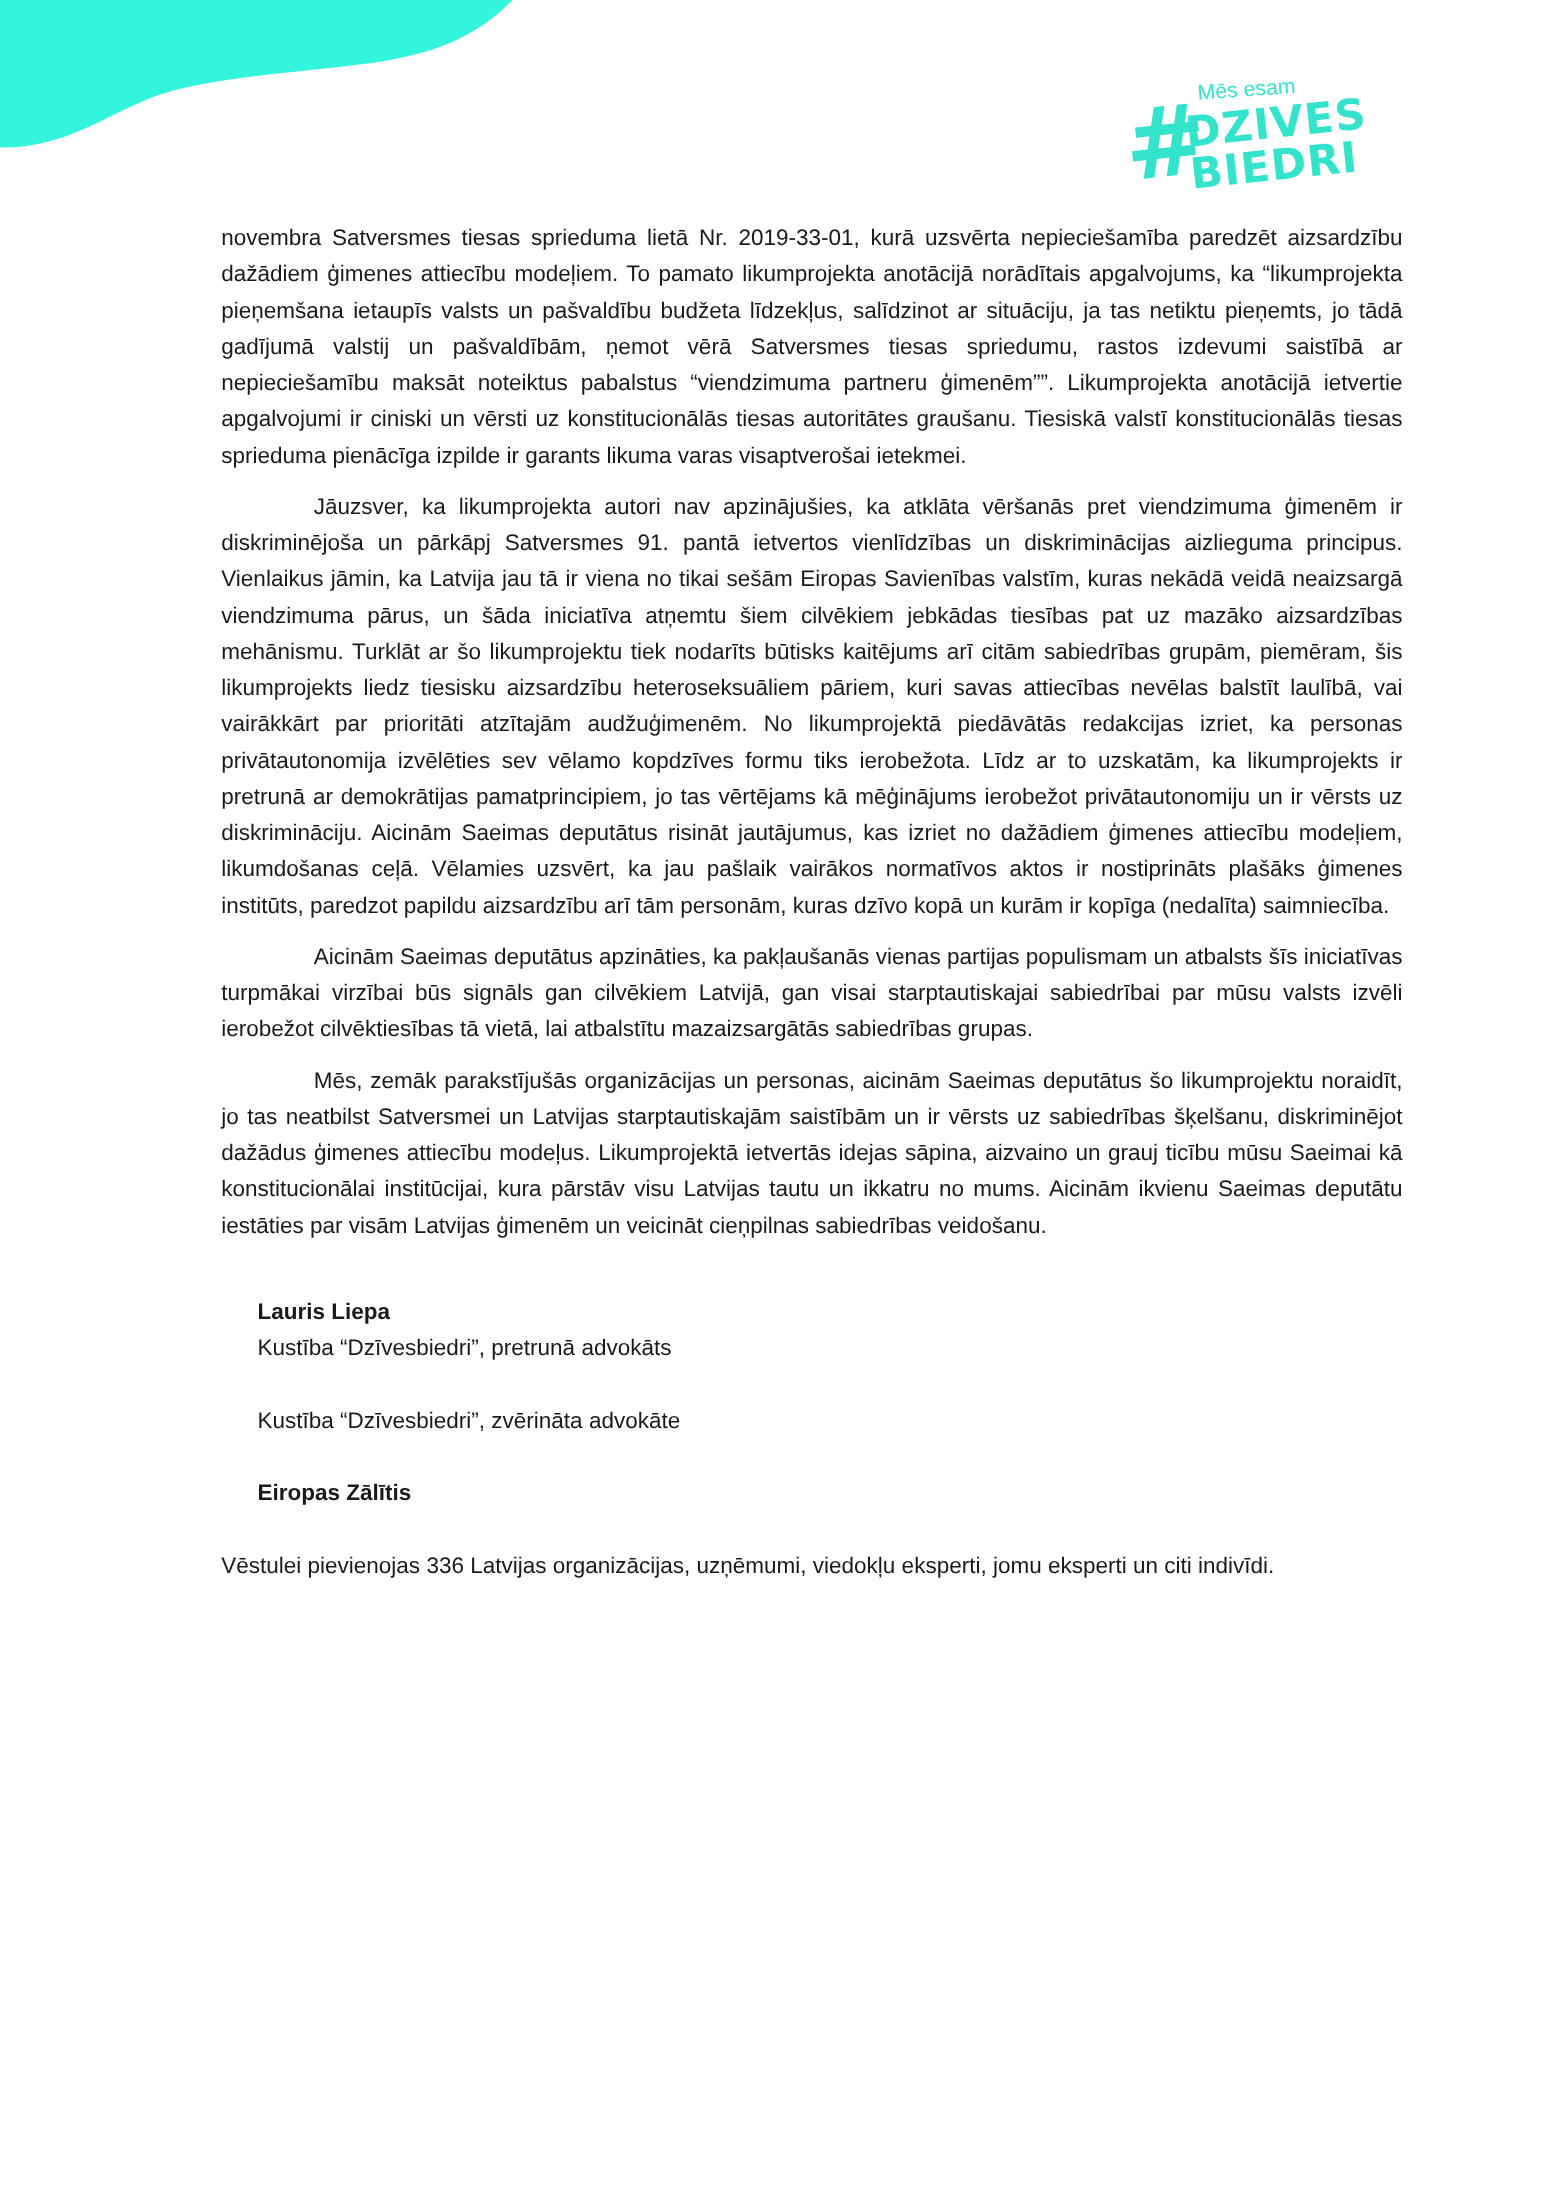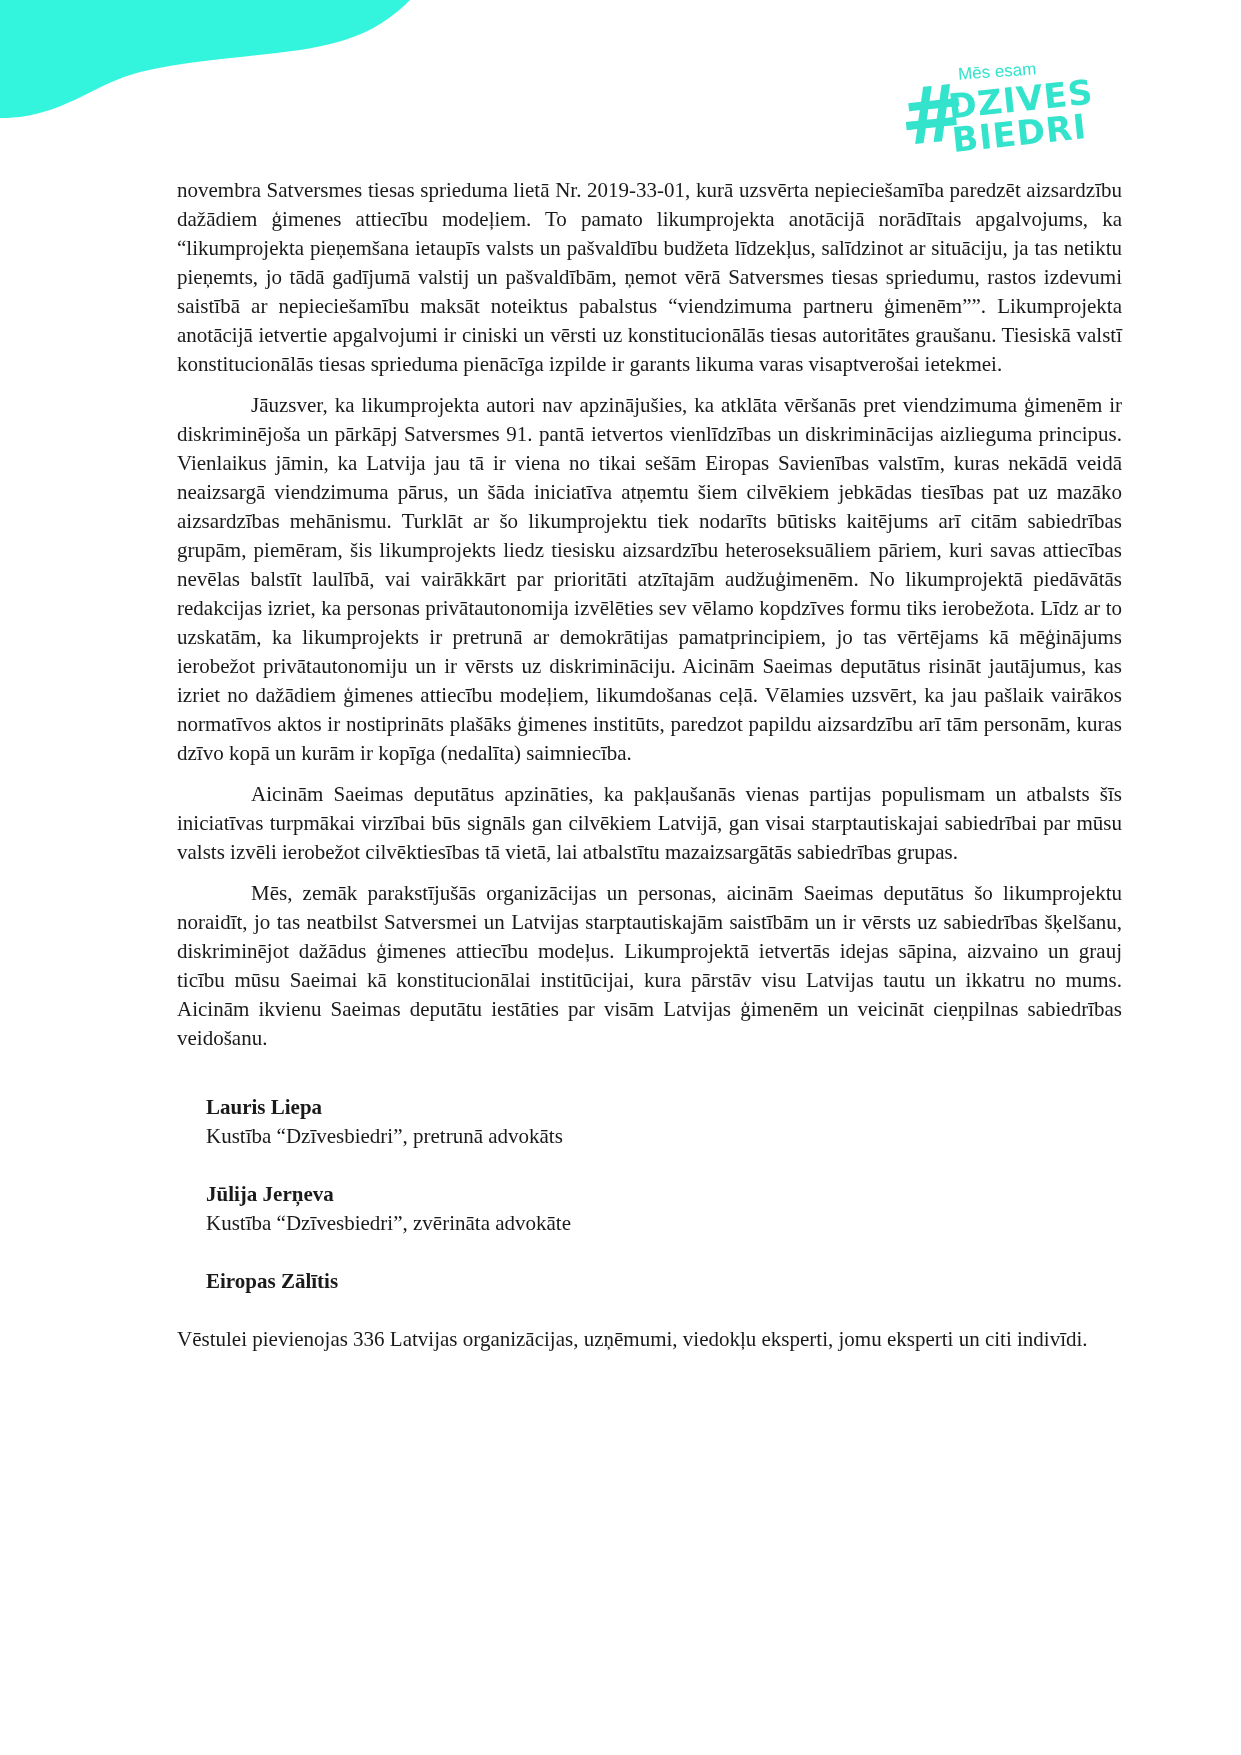--- a/index.html
+++ b/index.html
@@ -6,21 +6,21 @@
   body { width: 1241px; height: 1755px; position: relative; overflow: hidden; }
   .wave { position: absolute; left: 0; top: 0; width: 420px; height: 130px; }
   .logo { position: absolute; left: 900px; top: 62px; width: 190px; height: 95px; }
   .logo .tag { position: absolute; left: 58px; top: 0px; font-family: "Liberation Sans", sans-serif; font-size: 17px; color: #33e3cc; transform: rotate(-4deg); }
   .logo .hash { position: absolute; left: 0px; top: 14px; font-family: "DejaVu Sans", sans-serif; font-weight: bold; font-size: 78px; line-height: 78px; color: #33e3cc; transform: rotate(-6deg); }
   .logo .w1, .logo .w2 { position: absolute; font-family: "DejaVu Sans", sans-serif; font-weight: bold; font-size: 34px; line-height: 34px; color: #33e3cc; letter-spacing: 1px; transform: rotate(-6deg); }
   .logo .w1 { left: 48px; top: 20px; }
   .logo .w2 { left: 52px; top: 54px; }
 
   .page { position: absolute; left: 177px; top: 176px; width: 945px;
-          font-family: Liberation Serif, serif; font-size: 21px; line-height: 29px; color: #1a1a1a; }
+          font-family: Liberation Sans, sans-serif; font-size: 18px; line-height: 29px; color: #1a1a1a; }
   .page p { margin: 0 0 12px 0; text-align: justify; }
   .page p.indent { text-indent: 74px; }
   .sig { margin-top: 40px; margin-left: 29px; }
   .sig .block { margin-bottom: 29px; }
   .sig .name { font-weight: bold; display: block; }
   .sig .role { display: block; }
   .closing { margin-top: 10px; text-align: left; }
 </style>
 </head>
 <body>
@@ -41,21 +41,20 @@
   <p class="indent">Jāuzsver, ka likumprojekta autori nav apzinājušies, ka atklāta vēršanās pret viendzimuma ģimenēm ir diskriminējoša un pārkāpj Satversmes 91. pantā ietvertos vienlīdzības un diskriminācijas aizlieguma principus. Vienlaikus jāmin, ka Latvija jau tā ir viena no tikai sešām Eiropas Savienības valstīm, kuras nekādā veidā neaizsargā viendzimuma pārus, un šāda iniciatīva atņemtu šiem cilvēkiem jebkādas tiesības pat uz mazāko aizsardzības mehānismu. Turklāt ar šo likumprojektu tiek nodarīts būtisks kaitējums arī citām sabiedrības grupām, piemēram, šis likumprojekts liedz tiesisku aizsardzību heteroseksuāliem pāriem, kuri savas attiecības nevēlas balstīt laulībā, vai vairākkārt par prioritāti atzītajām audžuģimenēm. No likumprojektā piedāvātās redakcijas izriet, ka personas privātautonomija izvēlēties sev vēlamo kopdzīves formu tiks ierobežota. Līdz ar to uzskatām, ka likumprojekts ir pretrunā ar demokrātijas pamatprincipiem, jo tas vērtējams kā mēģinājums ierobežot privātautonomiju un ir vērsts uz diskrimināciju. Aicinām Saeimas deputātus risināt jautājumus, kas izriet no dažādiem ģimenes attiecību modeļiem, likumdošanas ceļā. Vēlamies uzsvērt, ka jau pašlaik vairākos normatīvos aktos ir nostiprināts plašāks ģimenes institūts, paredzot papildu aizsardzību arī tām personām, kuras dzīvo kopā un kurām ir kopīga (nedalīta) saimniecība.</p>
   <p class="indent">Aicinām Saeimas deputātus apzināties, ka pakļaušanās vienas partijas populismam un atbalsts šīs iniciatīvas turpmākai virzībai būs signāls gan cilvēkiem Latvijā, gan visai starptautiskajai sabiedrībai par mūsu valsts izvēli ierobežot cilvēktiesības tā vietā, lai atbalstītu mazaizsargātās sabiedrības grupas.</p>
   <p class="indent">Mēs, zemāk parakstījušās organizācijas un personas, aicinām Saeimas deputātus šo likumprojektu noraidīt, jo tas neatbilst Satversmei un Latvijas starptautiskajām saistībām un ir vērsts uz sabiedrības šķelšanu, diskriminējot dažādus ģimenes attiecību modeļus. Likumprojektā ietvertās idejas sāpina, aizvaino un grauj ticību mūsu Saeimai kā konstitucionālai institūcijai, kura pārstāv visu Latvijas tautu un ikkatru no mums. Aicinām ikvienu Saeimas deputātu iestāties par visām Latvijas ģimenēm un veicināt cieņpilnas sabiedrības veidošanu.</p>
 
   <div class="sig">
     <div class="block">
       <span class="name">Lauris Liepa</span>
       <span class="role">Kustība “Dzīvesbiedri”, pretrunā advokāts</span>
     </div>
     <div class="block">
-      <span class="name">Jūlija Jerņeva</span>
       <span class="role">Kustība “Dzīvesbiedri”, zvērināta advokāte</span>
     </div>
     <div class="block">
       <span class="name">Eiropas Zālītis</span>
     </div>
   </div>
 
   <p class="closing">Vēstulei pievienojas 336 Latvijas organizācijas, uzņēmumi, viedokļu eksperti, jomu eksperti un citi indivīdi.</p>
 </div>
 

